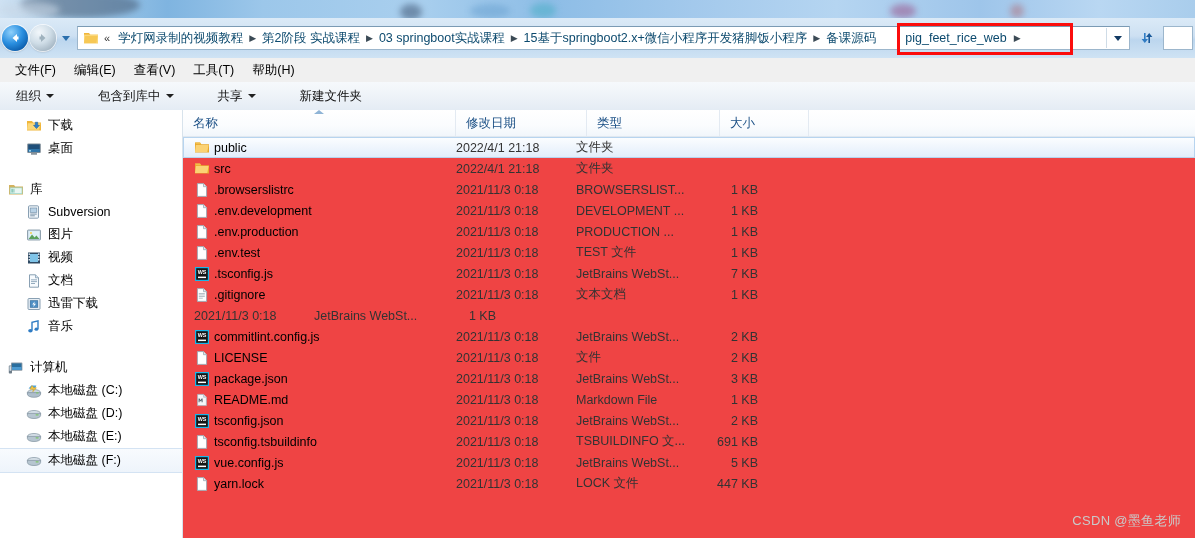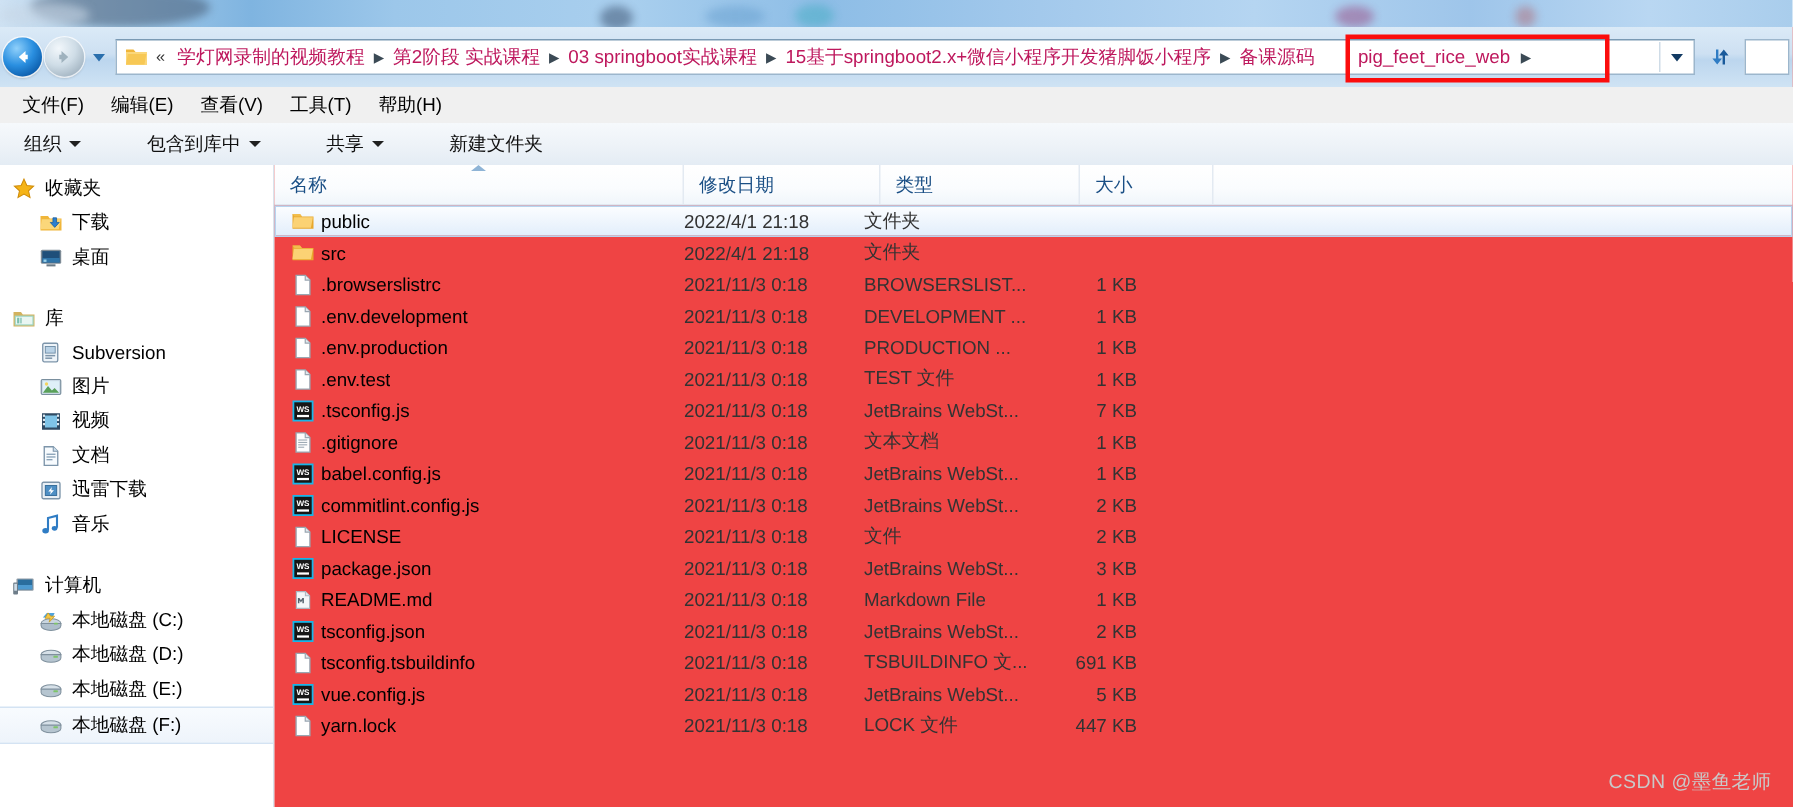--- a/index.html
+++ b/index.html
@@ -52,21 +52,21 @@
   .tri-down{width:0;height:0;border-left:4px solid transparent;border-right:4px solid transparent;border-top:5px solid #2a6fad;}
 
   .addr-box{
     flex:1;height:22px;margin:0 2px 0 4px;
     background:#fff;border:1px solid #9cb6cc;border-top-color:#7a9ab4;
     display:flex;align-items:center;position:relative;
   }
   .addr-folder-icon{width:20px;display:flex;align-items:center;justify-content:center;padding-left:3px;}
   .crumbs{display:flex;align-items:center;flex:1;overflow:hidden;white-space:nowrap;}
   .crumb{
-    padding:2px 5px;font-size:12.5px;color:#be185d;line-height:16px;
+    padding:2px 5px;font-size:12.5px;color:#0c4a6e;line-height:16px;
   }
   .crumb-sep{color:#3b4a55;font-size:9px;padding:0 1px;}
   .crumb.chev{color:#333;font-size:11px;padding:0 3px;}
   .crumb.last{
     padding:2px 6px;
   }
   .addr-right{display:flex;align-items:center;height:100%;}
   .addr-dd{width:22px;height:20px;display:flex;align-items:center;justify-content:center;border-left:1px solid #cfdce7;}
   .tri-down-dark{width:0;height:0;border-left:4px solid transparent;border-right:4px solid transparent;border-top:5px solid #123a63;}
   .refresh-btn{
@@ -263,26 +263,20 @@
       <div class="cmd-item" style="margin-left:24px;">
         <span>新建文件夹</span>
       </div>
     </div>
 
     <div class="main">
 
       <div class="navpane">
 
         <div class="nav-group">
-          <div class="nav-root">
-            <svg class="nav-ico" viewBox="0 0 16 16">
-              <path d="M8 1.4 L9.9 5.6 L14.4 6.1 L11 9.2 L12 13.7 L8 11.4 L4 13.7 L5 9.2 L1.6 6.1 L6.1 5.6 Z" fill="#f5b417" stroke="#d08c08" stroke-width=".7"></path>
-            </svg>
-            <span>收藏夹</span>
-          </div>
           <div class="nav-child">
             <svg class="nav-ico" viewBox="0 0 16 16">
               <path d="M1 3 h5 l1.2 1.6 H15 v8 H1 Z" fill="#f0b63a"></path>
               <path d="M1.8 5.2 h12.6 l-1.2 6.6 H1 Z" fill="#fbd77a"></path>
               <path d="M9.3 4.2 h2.4 v3.1 h1.8 L10.5 10.6 L7.5 7.3 h1.8 Z" fill="#2b7fd0" stroke="#145a9e" stroke-width=".5"></path>
             </svg>
             <span>下载</span>
           </div>
           <div class="nav-child">
             <svg class="nav-ico" viewBox="0 0 16 16">
@@ -535,120 +529,111 @@
                   <rect x="4.8" y="9.2" width="6" height=".7" fill="#9aa7b2"></rect>
                   <rect x="4.8" y="10.8" width="4" height=".7" fill="#9aa7b2"></rect>
                 </svg>
                 <span class="fname">.gitignore</span>
               </div>
               <div class="cell c2">2021/11/3 0:18</div>
               <div class="cell c3">文本文档</div>
               <div class="cell c4">1 KB</div>
             </div>
             <div class="row">
+              <div class="cell c2">2021/11/3 0:18</div>
+              <div class="cell c3">JetBrains WebSt...</div>
+              <div class="cell c4">1 KB</div>
+            </div>
+            <div class="row">
               <div class="cell c1">
                 <svg class="fileico" viewBox="0 0 16 16">
                   <rect x="1" y="1" width="14" height="14" fill="#19b5e8"></rect>
                   <rect x="2.2" y="2.2" width="11.6" height="11.6" fill="#161616"></rect>
                   <text x="8" y="8.4" font-family="Liberation Sans, sans-serif" font-size="5.4" font-weight="bold" fill="#ffffff" text-anchor="middle">WS</text>
                   <rect x="4" y="10.6" width="8" height="1.5" fill="#ffffff"></rect>
                 </svg>
-                <span class="fname">babel.config.js</span>
+                <span class="fname">commitlint.config.js</span>
               </div>
               <div class="cell c2">2021/11/3 0:18</div>
               <div class="cell c3">JetBrains WebSt...</div>
-              <div class="cell c4">1 KB</div>
+              <div class="cell c4">2 KB</div>
+            </div>
+            <div class="row">
+              <div class="cell c1">
+                <svg class="fileico" viewBox="0 0 16 16">
+                  <path d="M3.4 1.6 h6.1 l3.1 3.1 v9.7 h-9.2 Z" fill="#ffffff" stroke="#9aa7b2" stroke-width=".9"></path>
+                  <path d="M9.5 1.6 v3.1 h3.1" fill="#e3e9ee" stroke="#9aa7b2" stroke-width=".8"></path>
+                </svg>
+                <span class="fname">LICENSE</span>
+              </div>
+              <div class="cell c2">2021/11/3 0:18</div>
+              <div class="cell c3">文件</div>
+              <div class="cell c4">2 KB</div>
             </div>
             <div class="row">
               <div class="cell c1">
                 <svg class="fileico" viewBox="0 0 16 16">
                   <rect x="1" y="1" width="14" height="14" fill="#19b5e8"></rect>
                   <rect x="2.2" y="2.2" width="11.6" height="11.6" fill="#161616"></rect>
                   <text x="8" y="8.4" font-family="Liberation Sans, sans-serif" font-size="5.4" font-weight="bold" fill="#ffffff" text-anchor="middle">WS</text>
                   <rect x="4" y="10.6" width="8" height="1.5" fill="#ffffff"></rect>
                 </svg>
-                <span class="fname">commitlint.config.js</span>
+                <span class="fname">package.json</span>
               </div>
               <div class="cell c2">2021/11/3 0:18</div>
               <div class="cell c3">JetBrains WebSt...</div>
-              <div class="cell c4">2 KB</div>
-            </div>
-            <div class="row">
-              <div class="cell c1">
-                <svg class="fileico" viewBox="0 0 16 16">
-                  <path d="M3.4 1.6 h6.1 l3.1 3.1 v9.7 h-9.2 Z" fill="#ffffff" stroke="#9aa7b2" stroke-width=".9"></path>
-                  <path d="M9.5 1.6 v3.1 h3.1" fill="#e3e9ee" stroke="#9aa7b2" stroke-width=".8"></path>
-                </svg>
-                <span class="fname">LICENSE</span>
-              </div>
-              <div class="cell c2">2021/11/3 0:18</div>
-              <div class="cell c3">文件</div>
-              <div class="cell c4">2 KB</div>
+              <div class="cell c4">3 KB</div>
+            </div>
+            <div class="row">
+              <div class="cell c1">
+                <svg class="fileico" viewBox="0 0 16 16">
+                  <path d="M3.6 2.4 h6 l2.8 2.8 v8.4 h-8.8 Z" fill="#f4f6f8" stroke="#aab5bf" stroke-width=".8"></path>
+                  <path d="M9.6 2.4 v2.8 h2.8" fill="#dde4ea" stroke="#aab5bf" stroke-width=".7"></path>
+                  <path d="M4.6 6.6 v3.6 h1 V8.2 l1 1.4 1-1.4 v2 h1 V6.6 h-1 l-1 1.6 -1 -1.6 Z" fill="#55626d"></path>
+                </svg>
+                <span class="fname">README.md</span>
+              </div>
+              <div class="cell c2">2021/11/3 0:18</div>
+              <div class="cell c3">Markdown File</div>
+              <div class="cell c4">1 KB</div>
             </div>
             <div class="row">
               <div class="cell c1">
                 <svg class="fileico" viewBox="0 0 16 16">
                   <rect x="1" y="1" width="14" height="14" fill="#19b5e8"></rect>
                   <rect x="2.2" y="2.2" width="11.6" height="11.6" fill="#161616"></rect>
                   <text x="8" y="8.4" font-family="Liberation Sans, sans-serif" font-size="5.4" font-weight="bold" fill="#ffffff" text-anchor="middle">WS</text>
                   <rect x="4" y="10.6" width="8" height="1.5" fill="#ffffff"></rect>
                 </svg>
-                <span class="fname">package.json</span>
+                <span class="fname">tsconfig.json</span>
               </div>
               <div class="cell c2">2021/11/3 0:18</div>
               <div class="cell c3">JetBrains WebSt...</div>
-              <div class="cell c4">3 KB</div>
-            </div>
-            <div class="row">
-              <div class="cell c1">
-                <svg class="fileico" viewBox="0 0 16 16">
-                  <path d="M3.6 2.4 h6 l2.8 2.8 v8.4 h-8.8 Z" fill="#f4f6f8" stroke="#aab5bf" stroke-width=".8"></path>
-                  <path d="M9.6 2.4 v2.8 h2.8" fill="#dde4ea" stroke="#aab5bf" stroke-width=".7"></path>
-                  <path d="M4.6 6.6 v3.6 h1 V8.2 l1 1.4 1-1.4 v2 h1 V6.6 h-1 l-1 1.6 -1 -1.6 Z" fill="#55626d"></path>
-                </svg>
-                <span class="fname">README.md</span>
-              </div>
-              <div class="cell c2">2021/11/3 0:18</div>
-              <div class="cell c3">Markdown File</div>
-              <div class="cell c4">1 KB</div>
+              <div class="cell c4">2 KB</div>
+            </div>
+            <div class="row">
+              <div class="cell c1">
+                <svg class="fileico" viewBox="0 0 16 16">
+                  <path d="M3.4 1.6 h6.1 l3.1 3.1 v9.7 h-9.2 Z" fill="#ffffff" stroke="#9aa7b2" stroke-width=".9"></path>
+                  <path d="M9.5 1.6 v3.1 h3.1" fill="#e3e9ee" stroke="#9aa7b2" stroke-width=".8"></path>
+                </svg>
+                <span class="fname">tsconfig.tsbuildinfo</span>
+              </div>
+              <div class="cell c2">2021/11/3 0:18</div>
+              <div class="cell c3">TSBUILDINFO 文...</div>
+              <div class="cell c4">691 KB</div>
             </div>
             <div class="row">
               <div class="cell c1">
                 <svg class="fileico" viewBox="0 0 16 16">
                   <rect x="1" y="1" width="14" height="14" fill="#19b5e8"></rect>
                   <rect x="2.2" y="2.2" width="11.6" height="11.6" fill="#161616"></rect>
                   <text x="8" y="8.4" font-family="Liberation Sans, sans-serif" font-size="5.4" font-weight="bold" fill="#ffffff" text-anchor="middle">WS</text>
                   <rect x="4" y="10.6" width="8" height="1.5" fill="#ffffff"></rect>
                 </svg>
-                <span class="fname">tsconfig.json</span>
-              </div>
-              <div class="cell c2">2021/11/3 0:18</div>
-              <div class="cell c3">JetBrains WebSt...</div>
-              <div class="cell c4">2 KB</div>
-            </div>
-            <div class="row">
-              <div class="cell c1">
-                <svg class="fileico" viewBox="0 0 16 16">
-                  <path d="M3.4 1.6 h6.1 l3.1 3.1 v9.7 h-9.2 Z" fill="#ffffff" stroke="#9aa7b2" stroke-width=".9"></path>
-                  <path d="M9.5 1.6 v3.1 h3.1" fill="#e3e9ee" stroke="#9aa7b2" stroke-width=".8"></path>
-                </svg>
-                <span class="fname">tsconfig.tsbuildinfo</span>
-              </div>
-              <div class="cell c2">2021/11/3 0:18</div>
-              <div class="cell c3">TSBUILDINFO 文...</div>
-              <div class="cell c4">691 KB</div>
-            </div>
-            <div class="row">
-              <div class="cell c1">
-                <svg class="fileico" viewBox="0 0 16 16">
-                  <rect x="1" y="1" width="14" height="14" fill="#19b5e8"></rect>
-                  <rect x="2.2" y="2.2" width="11.6" height="11.6" fill="#161616"></rect>
-                  <text x="8" y="8.4" font-family="Liberation Sans, sans-serif" font-size="5.4" font-weight="bold" fill="#ffffff" text-anchor="middle">WS</text>
-                  <rect x="4" y="10.6" width="8" height="1.5" fill="#ffffff"></rect>
-                </svg>
                 <span class="fname">vue.config.js</span>
               </div>
               <div class="cell c2">2021/11/3 0:18</div>
               <div class="cell c3">JetBrains WebSt...</div>
               <div class="cell c4">5 KB</div>
             </div>
             <div class="row">
               <div class="cell c1">
                 <svg class="fileico" viewBox="0 0 16 16">
                   <path d="M3.4 1.6 h6.1 l3.1 3.1 v9.7 h-9.2 Z" fill="#ffffff" stroke="#9aa7b2" stroke-width=".9"></path>

